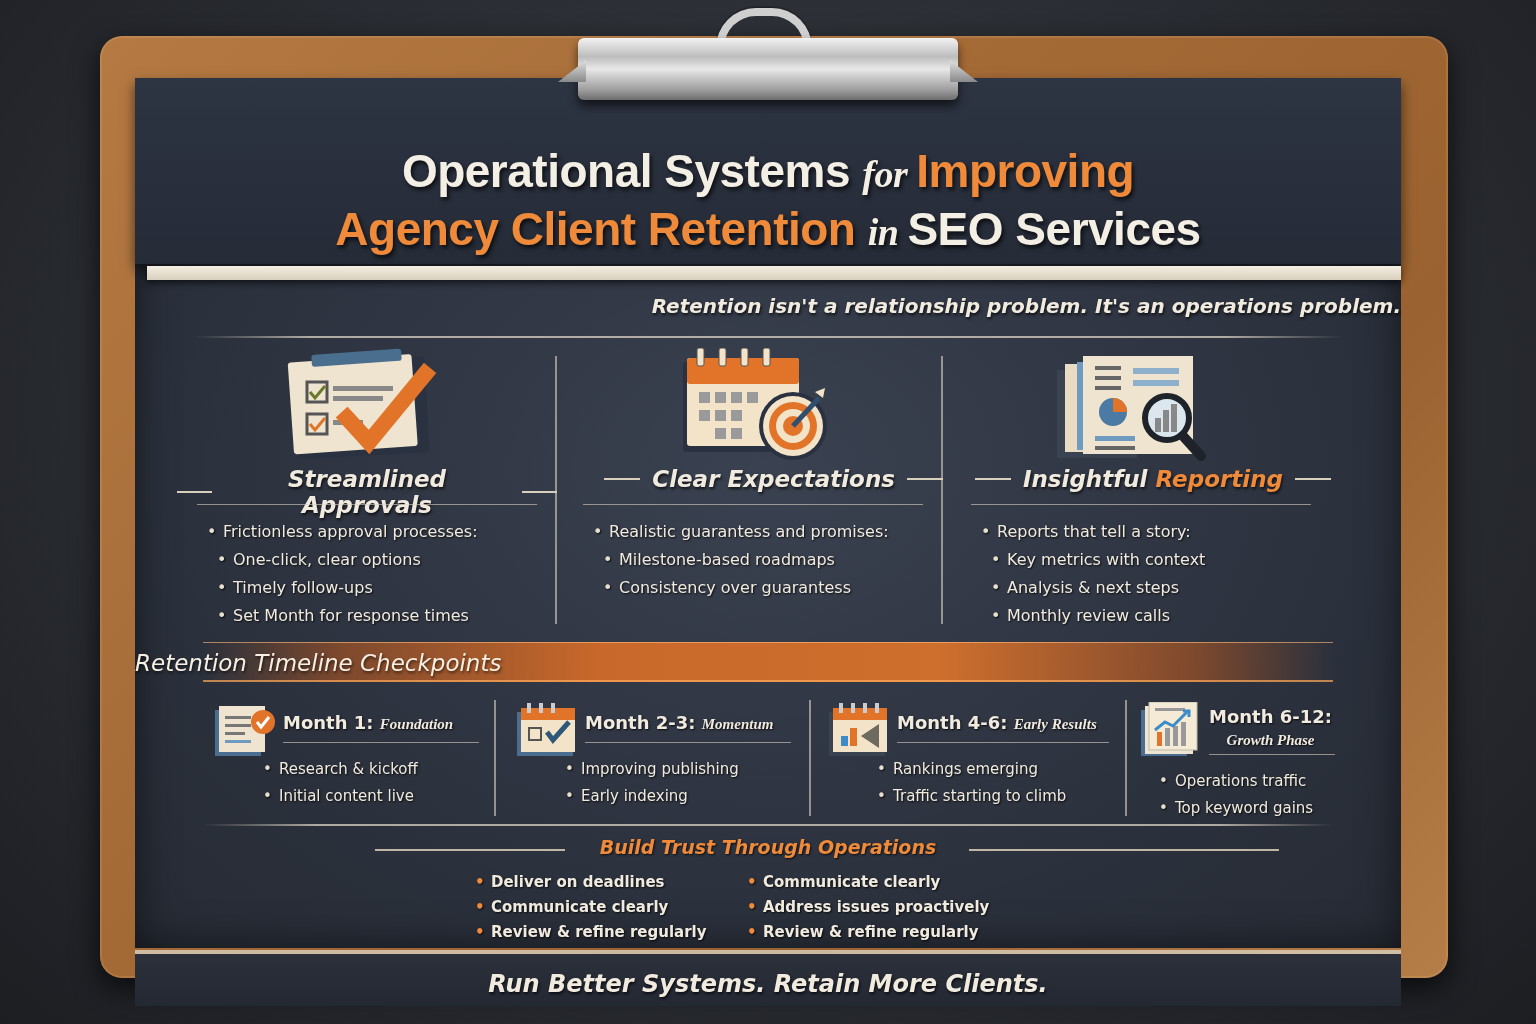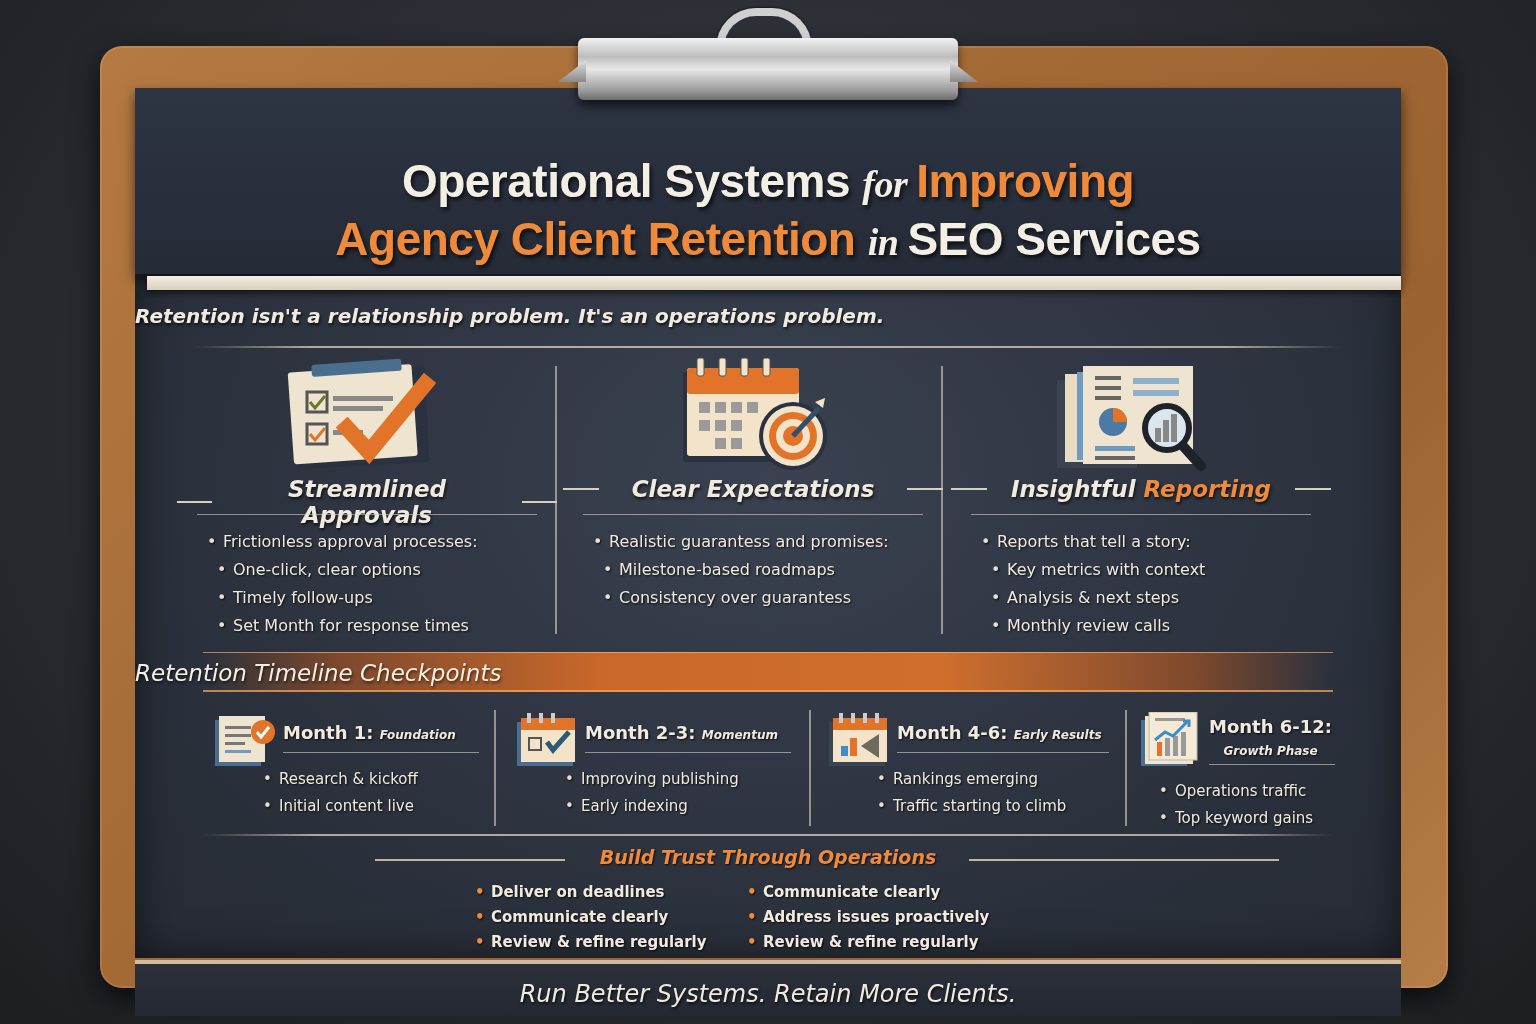--- a/index.html
+++ b/index.html
@@ -4,21 +4,21 @@
 <style>
   * { box-sizing: border-box; margin: 0; padding: 0; }
   html, body { width: 1536px; height: 1024px; overflow: hidden; }
   body {
     background: radial-gradient(ellipse at 50% 40%, #3a3e45 0%, #2a2d33 55%, #1c1e22 100%);
     font-family: "DejaVu Sans", sans-serif;
     position: relative;
     color: #f1ebdf;
   }
   .clipboard {
-    position: absolute; left: 100px; top: 46px; width: 1348px; height: 942px;
+    position: absolute; left: 100px; top: 36px; width: 1348px; height: 942px;
     background: linear-gradient(135deg, #b57a43 0%, #a46a36 40%, #9a6230 70%, #b57d47 100%);
     border-radius: 22px;
     box-shadow: 0 10px 28px rgba(0,0,0,0.7), inset 0 0 0 2px rgba(255,200,150,0.15);
   }
   .board {
     position: absolute; left: 35px; top: 42px; width: 1266px; height: 870px;
     background: radial-gradient(ellipse at 50% 45%, #3a4150 0%, #2c323e 60%, #23283200 100%), #262b34;
     box-shadow: inset 0 0 40px rgba(0,0,0,0.55);
   }
   .header-panel {
@@ -55,34 +55,34 @@
     position: absolute; left: 0; top: 30px; width: 380px; height: 62px;
     background: linear-gradient(180deg, #f2f2f2 0%, #bdbdbd 30%, #e8e8e8 50%, #9a9a9a 85%, #6d6d6d 100%);
     border-radius: 6px;
     box-shadow: 0 6px 10px rgba(0,0,0,0.6);
   }
   .clip-wing { position: absolute; top: 52px; width: 28px; height: 22px; background: linear-gradient(180deg,#e0e0e0,#8a8a8a); }
   .clip-wing.l { left: -20px; clip-path: polygon(100% 0, 100% 100%, 0 100%); }
   .clip-wing.r { right: -20px; clip-path: polygon(0 0, 100% 100%, 0 100%); }
 
   .tagline {
-    position: absolute; left: 0; top: 216px; width: 1266px; text-align: left;
+    position: absolute; left: 0; top: 216px; width: 1266px; text-align: right;
     font-family: "DejaVu Sans", sans-serif; font-style: italic; font-weight: bold;
     font-size: 20px; color: #f1ebdf; text-shadow: 1px 2px 3px rgba(0,0,0,0.7);
   }
   .hr { position: absolute; height: 2px; background: linear-gradient(90deg, rgba(220,210,195,0) 0%, rgba(220,210,195,0.75) 10%, rgba(220,210,195,0.75) 90%, rgba(220,210,195,0) 100%); }
   .vr { position: absolute; width: 2px; background: rgba(220,210,195,0.6); }
 
   .col { position: absolute; top: 270px; width: 380px; }
   .col .icon-wrap { position: absolute; top: 0; width: 160px; height: 115px; }
   .col-title {
     position: absolute; top: 118px; left: 0; width: 100%; text-align: center;
     font-family: "DejaVu Sans", sans-serif; font-style: italic; font-weight: bold;
     font-size: 23px; color: #f1ebdf; text-shadow: 1px 2px 3px rgba(0,0,0,0.7);
-    display: flex; align-items: center; justify-content: space-between; gap: 12px;
+    display: flex; align-items: center; justify-content: flex-end; gap: 12px;
   }
   .col-title .dash { width: 36px; height: 2px; background: #d8cfbd; }
   .col-underline { position: absolute; top: 156px; left: 20px; width: 340px; height: 1px; background: rgba(220,210,195,0.6); }
   .bullets { position: absolute; top: 170px; left: 30px; list-style: none; font-size: 16px; color: #f1ebdf; text-shadow: 1px 1px 2px rgba(0,0,0,0.8); }
   .bullets li { position: relative; padding-left: 16px; height: 28px; line-height: 28px; white-space: nowrap; }
   .bullets li::before { content: "•"; position: absolute; left: 0; color: #e8dfcf; }
   .bullets li.sub { margin-left: 10px; }
 
   .band {
     position: absolute; left: 68px; top: 564px; width: 1130px; height: 40px;
@@ -96,21 +96,21 @@
     font-size: 23px; color: #f7efe2; text-shadow: 1px 2px 3px rgba(0,0,0,0.6);
   }
 
   .cp { position: absolute; top: 624px; }
   .cp .cp-icon { position: absolute; left: 0; top: 0; width: 64px; height: 56px; }
   .cp .cp-title {
     position: absolute; top: 10px; left: 70px; white-space: nowrap;
     font-family: "DejaVu Sans", sans-serif; font-weight: bold; font-size: 18px; color: #f1ebdf;
     text-shadow: 1px 1px 2px rgba(0,0,0,0.8);
   }
-  .cp .cp-title .sub { font-style: italic; font-size: 12px; }
+  .cp .cp-title .sub { font-style: italic; font-size: 15px; font-family: Liberation Serif, serif; }
   .cp .cp-line { position: absolute; top: 40px; left: 70px; height: 1px; background: rgba(220,210,195,0.6); }
   .cp .bullets { top: 54px; left: 50px; font-size: 15px; }
   .cp .bullets li { height: 27px; line-height: 27px; }
 
   .trust-title {
     position: absolute; left: 0; top: 758px; width: 1266px; text-align: center;
     font-family: "DejaVu Sans", sans-serif; font-style: italic; font-weight: bold;
     font-size: 19px; color: #ee8a3a; text-shadow: 1px 1px 2px rgba(0,0,0,0.7);
   }
   .trust-line { position: absolute; top: 771px; height: 2px; background: rgba(230,215,190,0.8); }
@@ -118,21 +118,21 @@
   .trust-list li { position: relative; padding-left: 16px; height: 25px; line-height: 25px; white-space: nowrap; }
   .trust-list li::before { content: "•"; position: absolute; left: 0; color: #ee8a3a; }
 
   .footer-strip { position: absolute; left: 0; top: 872px; width: 1266px; height: 4px; background: #d8cfbd; opacity: 0.8; }
   .footer-bar {
     position: absolute; left: 0; top: 876px; width: 1266px; height: 52px;
     background: linear-gradient(180deg, #2b303b 0%, #232833 100%);
   }
   .footer-text {
     position: absolute; left: 0; top: 892px; width: 1266px; text-align: center;
-    font-family: "DejaVu Sans", sans-serif; font-style: italic; font-weight: normal;
+    font-family: "DejaVu Sans", sans-serif; font-style: italic; font-weight: bold;
     font-size: 24px; color: #f1ebdf; text-shadow: 1px 2px 3px rgba(0,0,0,0.7);
   }
 </style>
 </head>
 <body>
 
 <div class="clipboard">
   <div class="board">
 
     <div class="header-panel"></div>

